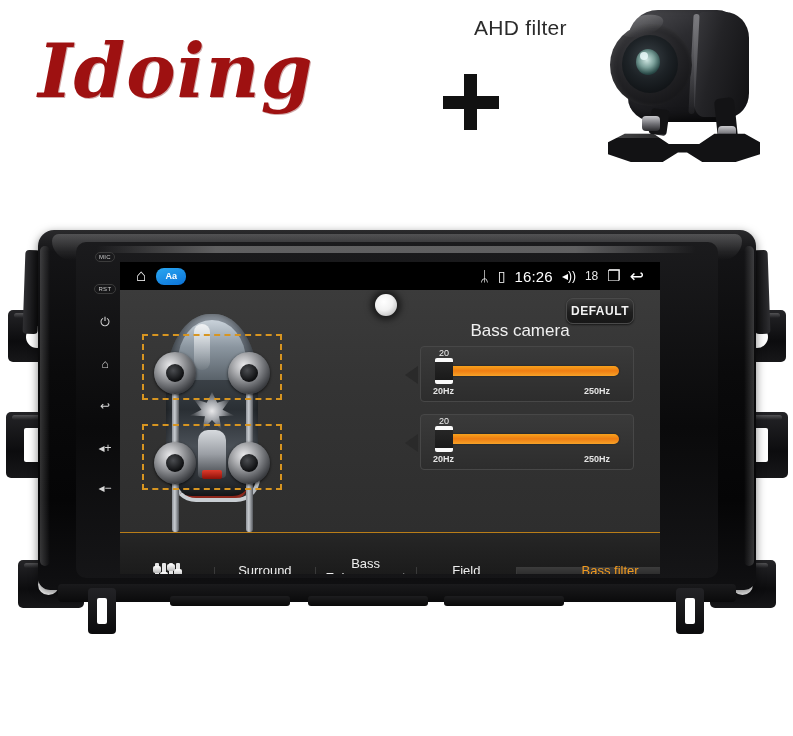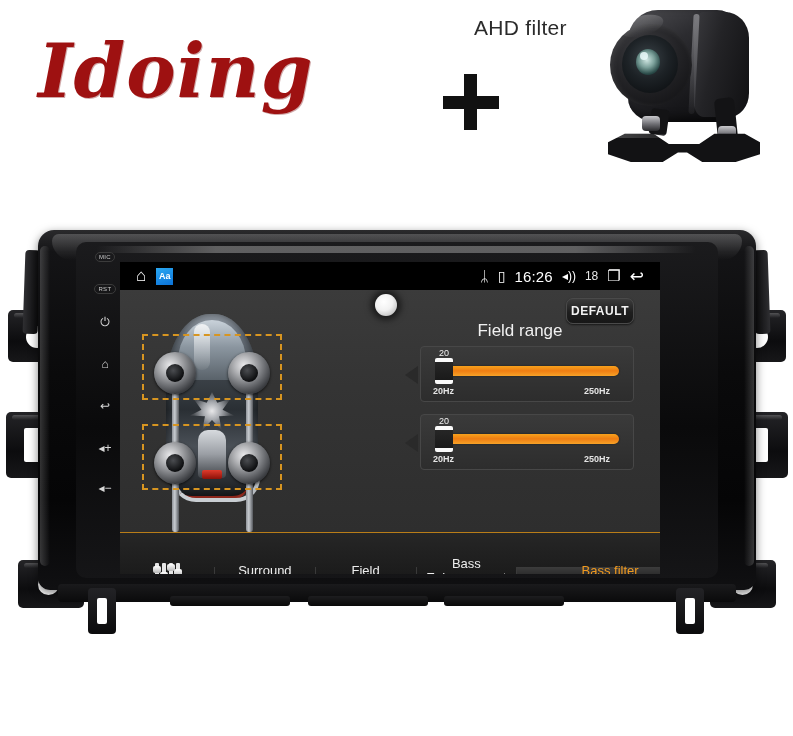--- a/index.html
+++ b/index.html
@@ -191,21 +191,21 @@
     position:absolute;left:0;top:0;width:540px;height:28px;background:#000;
     display:flex;align-items:center;
   }
   .sb-left{display:flex;align-items:center;gap:10px;padding-left:16px;}
   .sb-right{
     margin-left:auto;display:flex;align-items:center;gap:9px;padding-right:16px;
     color:#fff;font-size:15px;
   }
   .ico{display:inline-flex;align-items:center;justify-content:center;}
   .app-badge{
-    width:17px;height:17px;border-radius:0;
+    width:30px;height:17px;border-radius:8px;
     background:linear-gradient(160deg,#2aa8f2,#0b72d8);
     display:inline-flex;align-items:center;justify-content:center;
     font-size:9px;color:#fff;font-weight:bold;
   }
   .sb-time{font-size:15px;color:#fff;letter-spacing:.2px;}
   .sb-vol-num{font-size:12px;color:#e8e8e8;}
 
   
   .content{
     position:absolute;left:0;top:28px;width:540px;height:242px;
@@ -497,21 +497,21 @@
       <span class="ico" style="font-size:17px;">↩</span>
     </div>
   </div>
 
   <div class="content">
 
     <div class="front-cam-dot"></div>
 
     <div class="default-btn">DEFAULT</div>
 
-    <div class="panel-title">Field range</div>
+    <div class="panel-title">Bass camera</div>
 
     <div class="car-wrap">
       <div class="car-shape"></div>
       <div class="car-windshield"></div>
       <div class="car-roof-glint"></div>
       <div class="car-engine"></div>
       <div class="car-tunnel"></div>
       <div class="car-taillight"></div>
       <div class="car-bumper-red"></div>
       <div class="car-bumper"></div>
@@ -558,22 +558,22 @@
           </span>
         <span class="eq-bar" style="height:18px;">
             <span class="eq-knob" style="top:1px;"></span>
           </span>
         <span class="eq-bar" style="height:18px;">
             <span class="eq-knob" style="top:6px;"></span>
           </span>
       </span>
     </div>
     <div class="tab">Surround</div>
+    <div class="tab">Bass Enhancement</div>
     <div class="tab">Field</div>
-    <div class="tab">Bass Enhancement</div>
     <div class="tab active">Bass filter</div>
   </div>
 </div>
 
 <div>
   <div class="base-bar" style="position:absolute;left:58px;top:584px;width:678px;height:18px;"></div>
   <div class="vent" style="position:absolute;left:170px;top:596px;width:120px;"></div>
   <div class="vent" style="position:absolute;left:308px;top:596px;width:120px;"></div>
   <div class="vent" style="position:absolute;left:444px;top:596px;width:120px;"></div>
   <div class="btab" style="position:absolute;left:88px;top:588px;">

